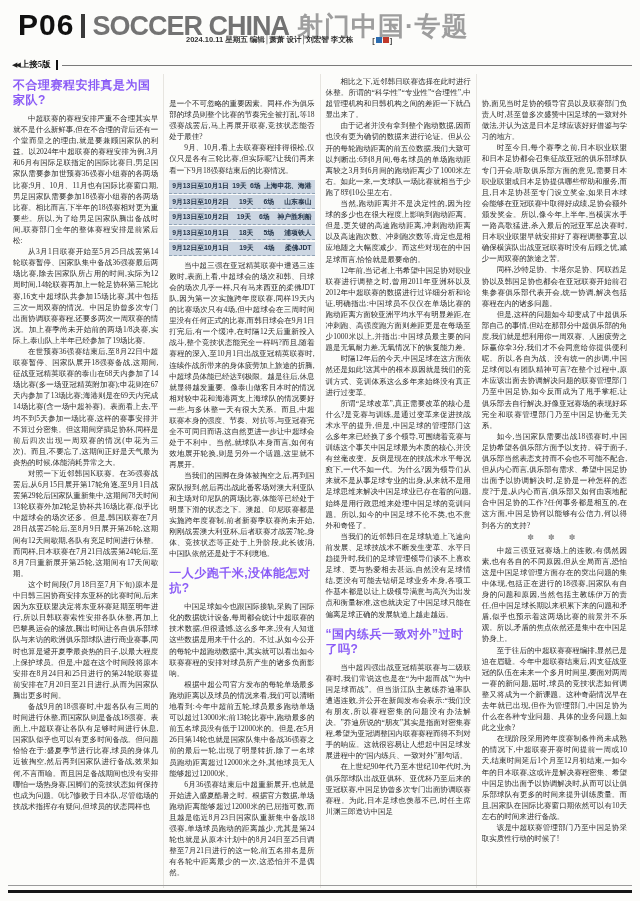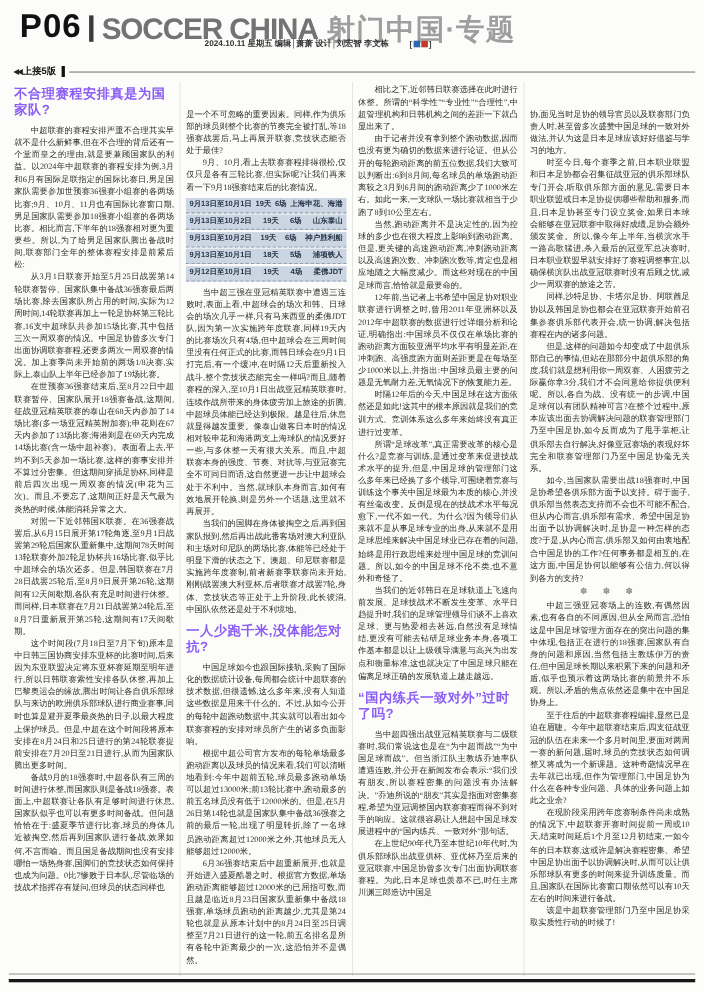--- a/index.html
+++ b/index.html
@@ -18,21 +18,21 @@
   .dateline{position:absolute;left:186px;top:35px;font-size:7.5px;color:#333;
             font-family:"Liberation Sans","DejaVu Sans",sans-serif;font-weight:700;
             display:flex;align-items:center;gap:17px;}
   .badge{display:inline-flex;align-items:center;gap:1px;margin-left:2px;}
   .badge .bk{color:#444;font-size:7.5px;}
   .badge .sq{width:6px;height:6px;display:inline-block;}
   .sq1{background:#2b6cb0;} .sq2{background:#c0392b;}
   
   .cont-row{display:flex;align-items:center;margin:7px 8px 3px 12px;}
   .cont-arrow{font-size:7px;color:#222;letter-spacing:-2px;margin-right:2px;}
-  .cont-label{font-family:Liberation Sans, sans-serif;font-weight:700;
+  .cont-label{font-family:Liberation Serif, serif;font-weight:700;
               font-size:8.5px;color:#111;margin-right:5px;white-space:nowrap;}
   .cont-tick{width:2.5px;height:10px;background:#111;margin-right:4px;}
   .cont-line{flex:1;border-top:1px solid #7a7a7a;height:0;}
   
   .columns{display:flex;margin:2px 8px 0 8px;height:814px;overflow:hidden;}
   .col{flex:1;padding:2px 5px 0 5px;overflow:hidden;}
   .col + .col{border-left:1px solid #e7e5e0;}
   .headline{font-family:"Liberation Sans","DejaVu Sans",sans-serif;font-weight:800;
             font-size:12px;line-height:15px;color:#8b5cf6;letter-spacing:0.5px;
             margin:7px 0 5px 0;}

